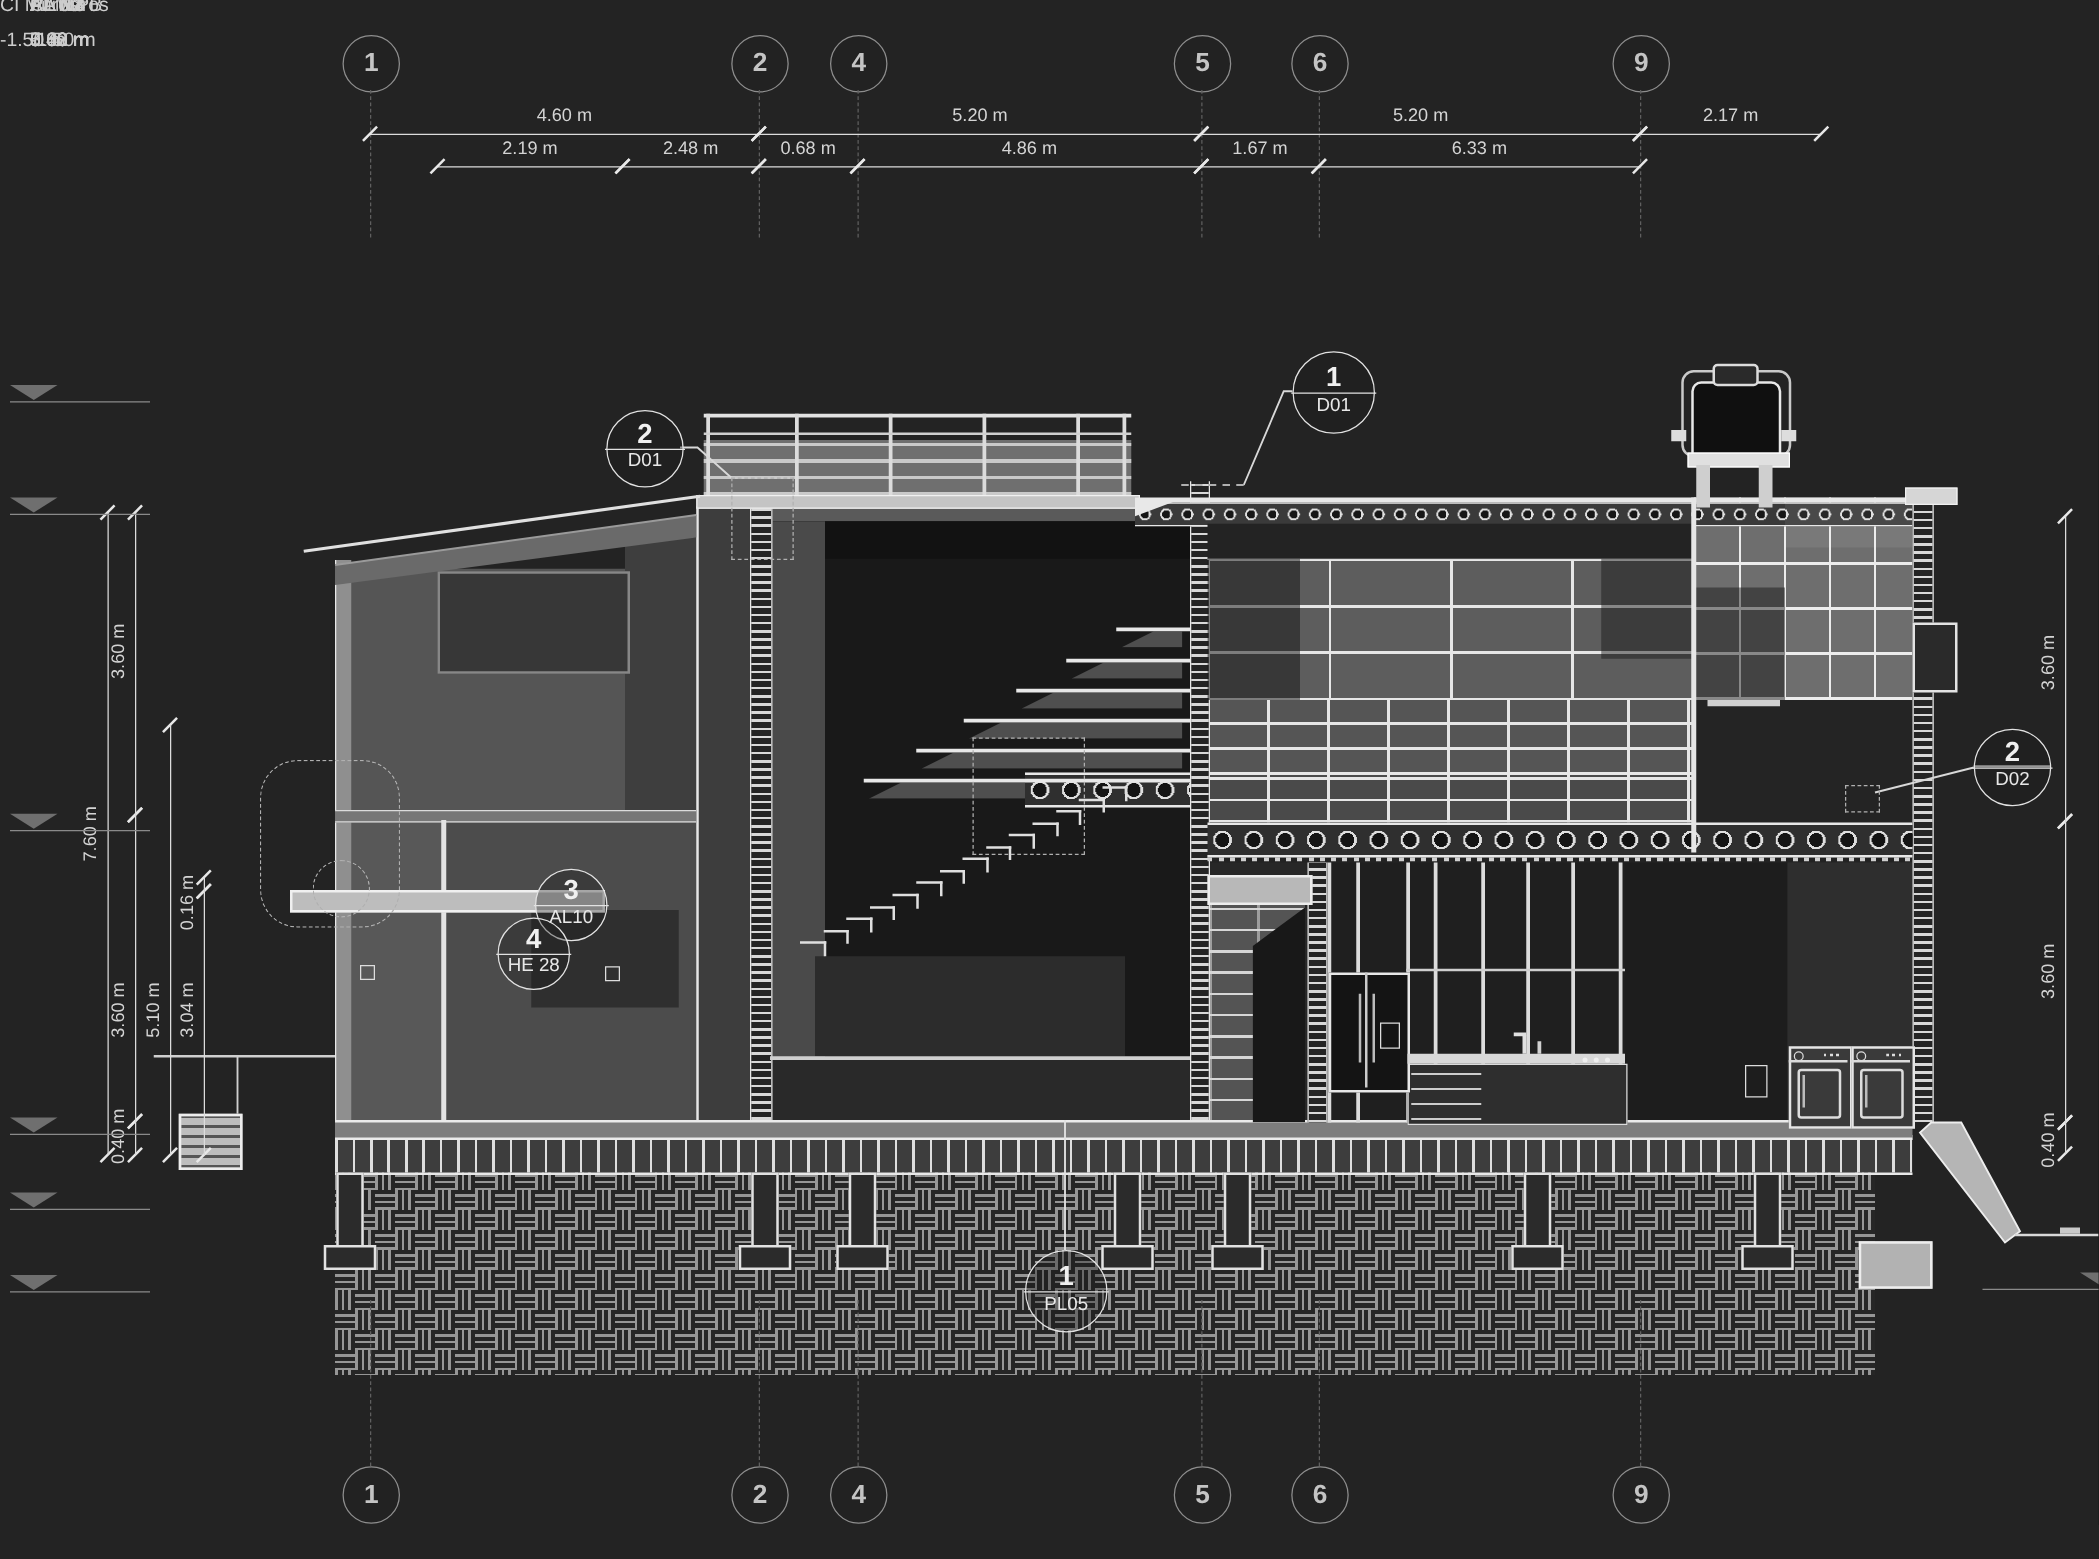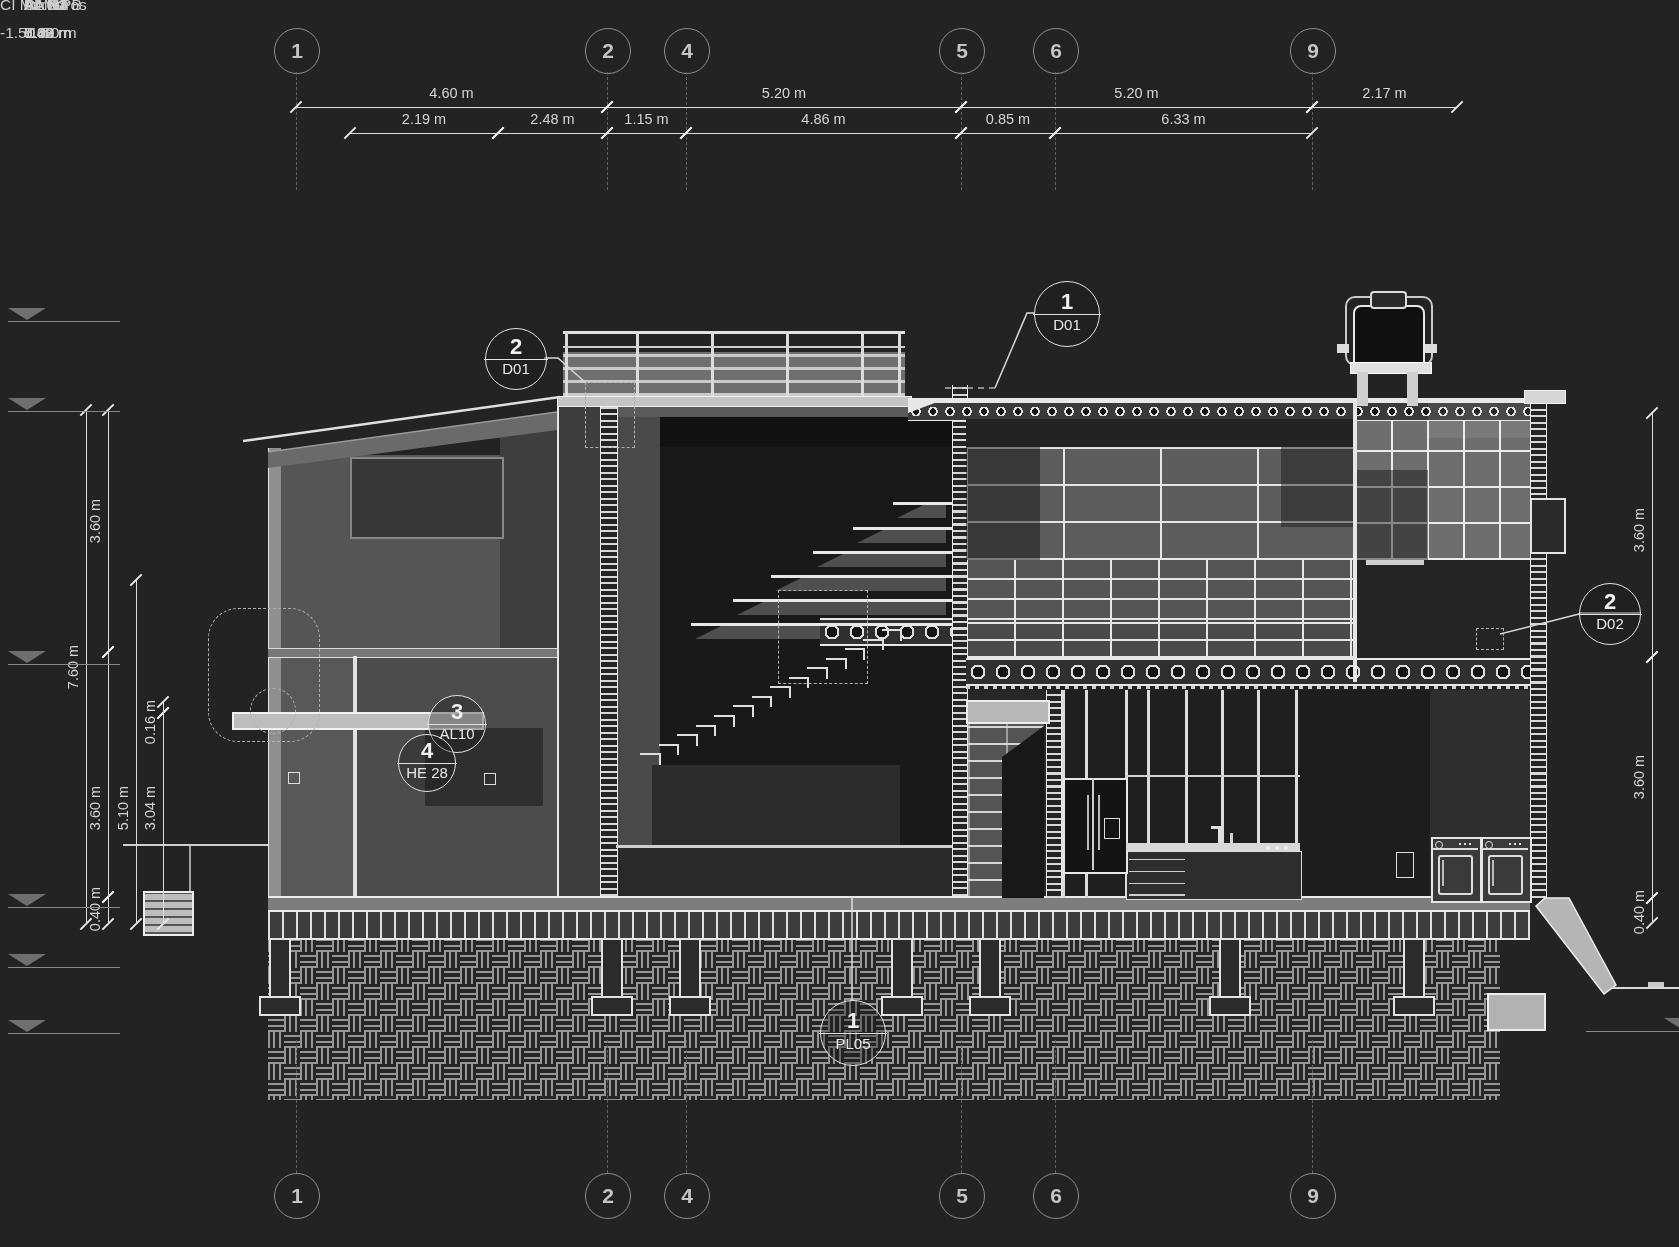--- a/index.html
+++ b/index.html
@@ -1107,29 +1107,29 @@
     <div style="position: absolute; left: 342px; top: 132px; width: 16px; height: 0px; border-top: 2px solid rgb(232, 232, 232); transform: rotate(-45deg); z-index: 10;"></div>
     <div style="position: absolute; left: 490px; top: 132px; width: 16px; height: 0px; border-top: 2px solid rgb(232, 232, 232); transform: rotate(-45deg); z-index: 10;"></div>
     <div class="lbl" style="position: absolute; left: 424px; top: 111px; transform: translateX(-50%); z-index: 10;">2.19 m</div>
     <div style="position: absolute; left: 498px; top: 133px; width: 109px; height: 0px; border-top: 1.5px solid rgb(220, 220, 220); z-index: 10;"></div>
     <div style="position: absolute; left: 490px; top: 132px; width: 16px; height: 0px; border-top: 2px solid rgb(232, 232, 232); transform: rotate(-45deg); z-index: 10;"></div>
     <div style="position: absolute; left: 599px; top: 132px; width: 16px; height: 0px; border-top: 2px solid rgb(232, 232, 232); transform: rotate(-45deg); z-index: 10;"></div>
     <div class="lbl" style="position: absolute; left: 552.5px; top: 111px; transform: translateX(-50%); z-index: 10;">2.48 m</div>
     <div style="position: absolute; left: 607px; top: 133px; width: 79px; height: 0px; border-top: 1.5px solid rgb(220, 220, 220); z-index: 10;"></div>
     <div style="position: absolute; left: 599px; top: 132px; width: 16px; height: 0px; border-top: 2px solid rgb(232, 232, 232); transform: rotate(-45deg); z-index: 10;"></div>
     <div style="position: absolute; left: 678px; top: 132px; width: 16px; height: 0px; border-top: 2px solid rgb(232, 232, 232); transform: rotate(-45deg); z-index: 10;"></div>
-    <div class="lbl" style="position: absolute; left: 646.5px; top: 111px; transform: translateX(-50%); z-index: 10;">1.15 m</div>
+    <div class="lbl" style="position: absolute; left: 646.5px; top: 111px; transform: translateX(-50%); z-index: 10;">0.68 m</div>
     <div style="position: absolute; left: 686px; top: 133px; width: 275px; height: 0px; border-top: 1.5px solid rgb(220, 220, 220); z-index: 10;"></div>
     <div style="position: absolute; left: 678px; top: 132px; width: 16px; height: 0px; border-top: 2px solid rgb(232, 232, 232); transform: rotate(-45deg); z-index: 10;"></div>
     <div style="position: absolute; left: 953px; top: 132px; width: 16px; height: 0px; border-top: 2px solid rgb(232, 232, 232); transform: rotate(-45deg); z-index: 10;"></div>
     <div class="lbl" style="position: absolute; left: 823.5px; top: 111px; transform: translateX(-50%); z-index: 10;">4.86 m</div>
     <div style="position: absolute; left: 961px; top: 133px; width: 94px; height: 0px; border-top: 1.5px solid rgb(220, 220, 220); z-index: 10;"></div>
     <div style="position: absolute; left: 953px; top: 132px; width: 16px; height: 0px; border-top: 2px solid rgb(232, 232, 232); transform: rotate(-45deg); z-index: 10;"></div>
     <div style="position: absolute; left: 1047px; top: 132px; width: 16px; height: 0px; border-top: 2px solid rgb(232, 232, 232); transform: rotate(-45deg); z-index: 10;"></div>
-    <div class="lbl" style="position: absolute; left: 1008px; top: 111px; transform: translateX(-50%); z-index: 10;">0.85 m</div>
+    <div class="lbl" style="position: absolute; left: 1008px; top: 111px; transform: translateX(-50%); z-index: 10;">1.67 m</div>
     <div style="position: absolute; left: 1055px; top: 133px; width: 257px; height: 0px; border-top: 1.5px solid rgb(220, 220, 220); z-index: 10;"></div>
     <div style="position: absolute; left: 1047px; top: 132px; width: 16px; height: 0px; border-top: 2px solid rgb(232, 232, 232); transform: rotate(-45deg); z-index: 10;"></div>
     <div style="position: absolute; left: 1304px; top: 132px; width: 16px; height: 0px; border-top: 2px solid rgb(232, 232, 232); transform: rotate(-45deg); z-index: 10;"></div>
     <div class="lbl" style="position: absolute; left: 1183.5px; top: 111px; transform: translateX(-50%); z-index: 10;">6.33 m</div>
     <div style="position: absolute; left: 78px; top: 409px; width: 16px; height: 0px; border-top: 2px solid rgb(232, 232, 232); transform: rotate(-45deg); z-index: 10;"></div>
     <div style="position: absolute; left: 78px; top: 923px; width: 16px; height: 0px; border-top: 2px solid rgb(232, 232, 232); transform: rotate(-45deg); z-index: 10;"></div>
     <div class="lbl" style="position: absolute; left: 73px; top: 667px; transform: translate(-50%, -50%) rotate(-90deg); z-index: 10;">7.60 m</div>
     <div style="position: absolute; left: 100px; top: 409px; width: 16px; height: 0px; border-top: 2px solid rgb(232, 232, 232); transform: rotate(-45deg); z-index: 10;"></div>
     <div style="position: absolute; left: 100px; top: 651px; width: 16px; height: 0px; border-top: 2px solid rgb(232, 232, 232); transform: rotate(-45deg); z-index: 10;"></div>
     <div class="lbl" style="position: absolute; left: 95px; top: 521px; transform: translate(-50%, -50%) rotate(-90deg); z-index: 10;">3.60 m</div>

